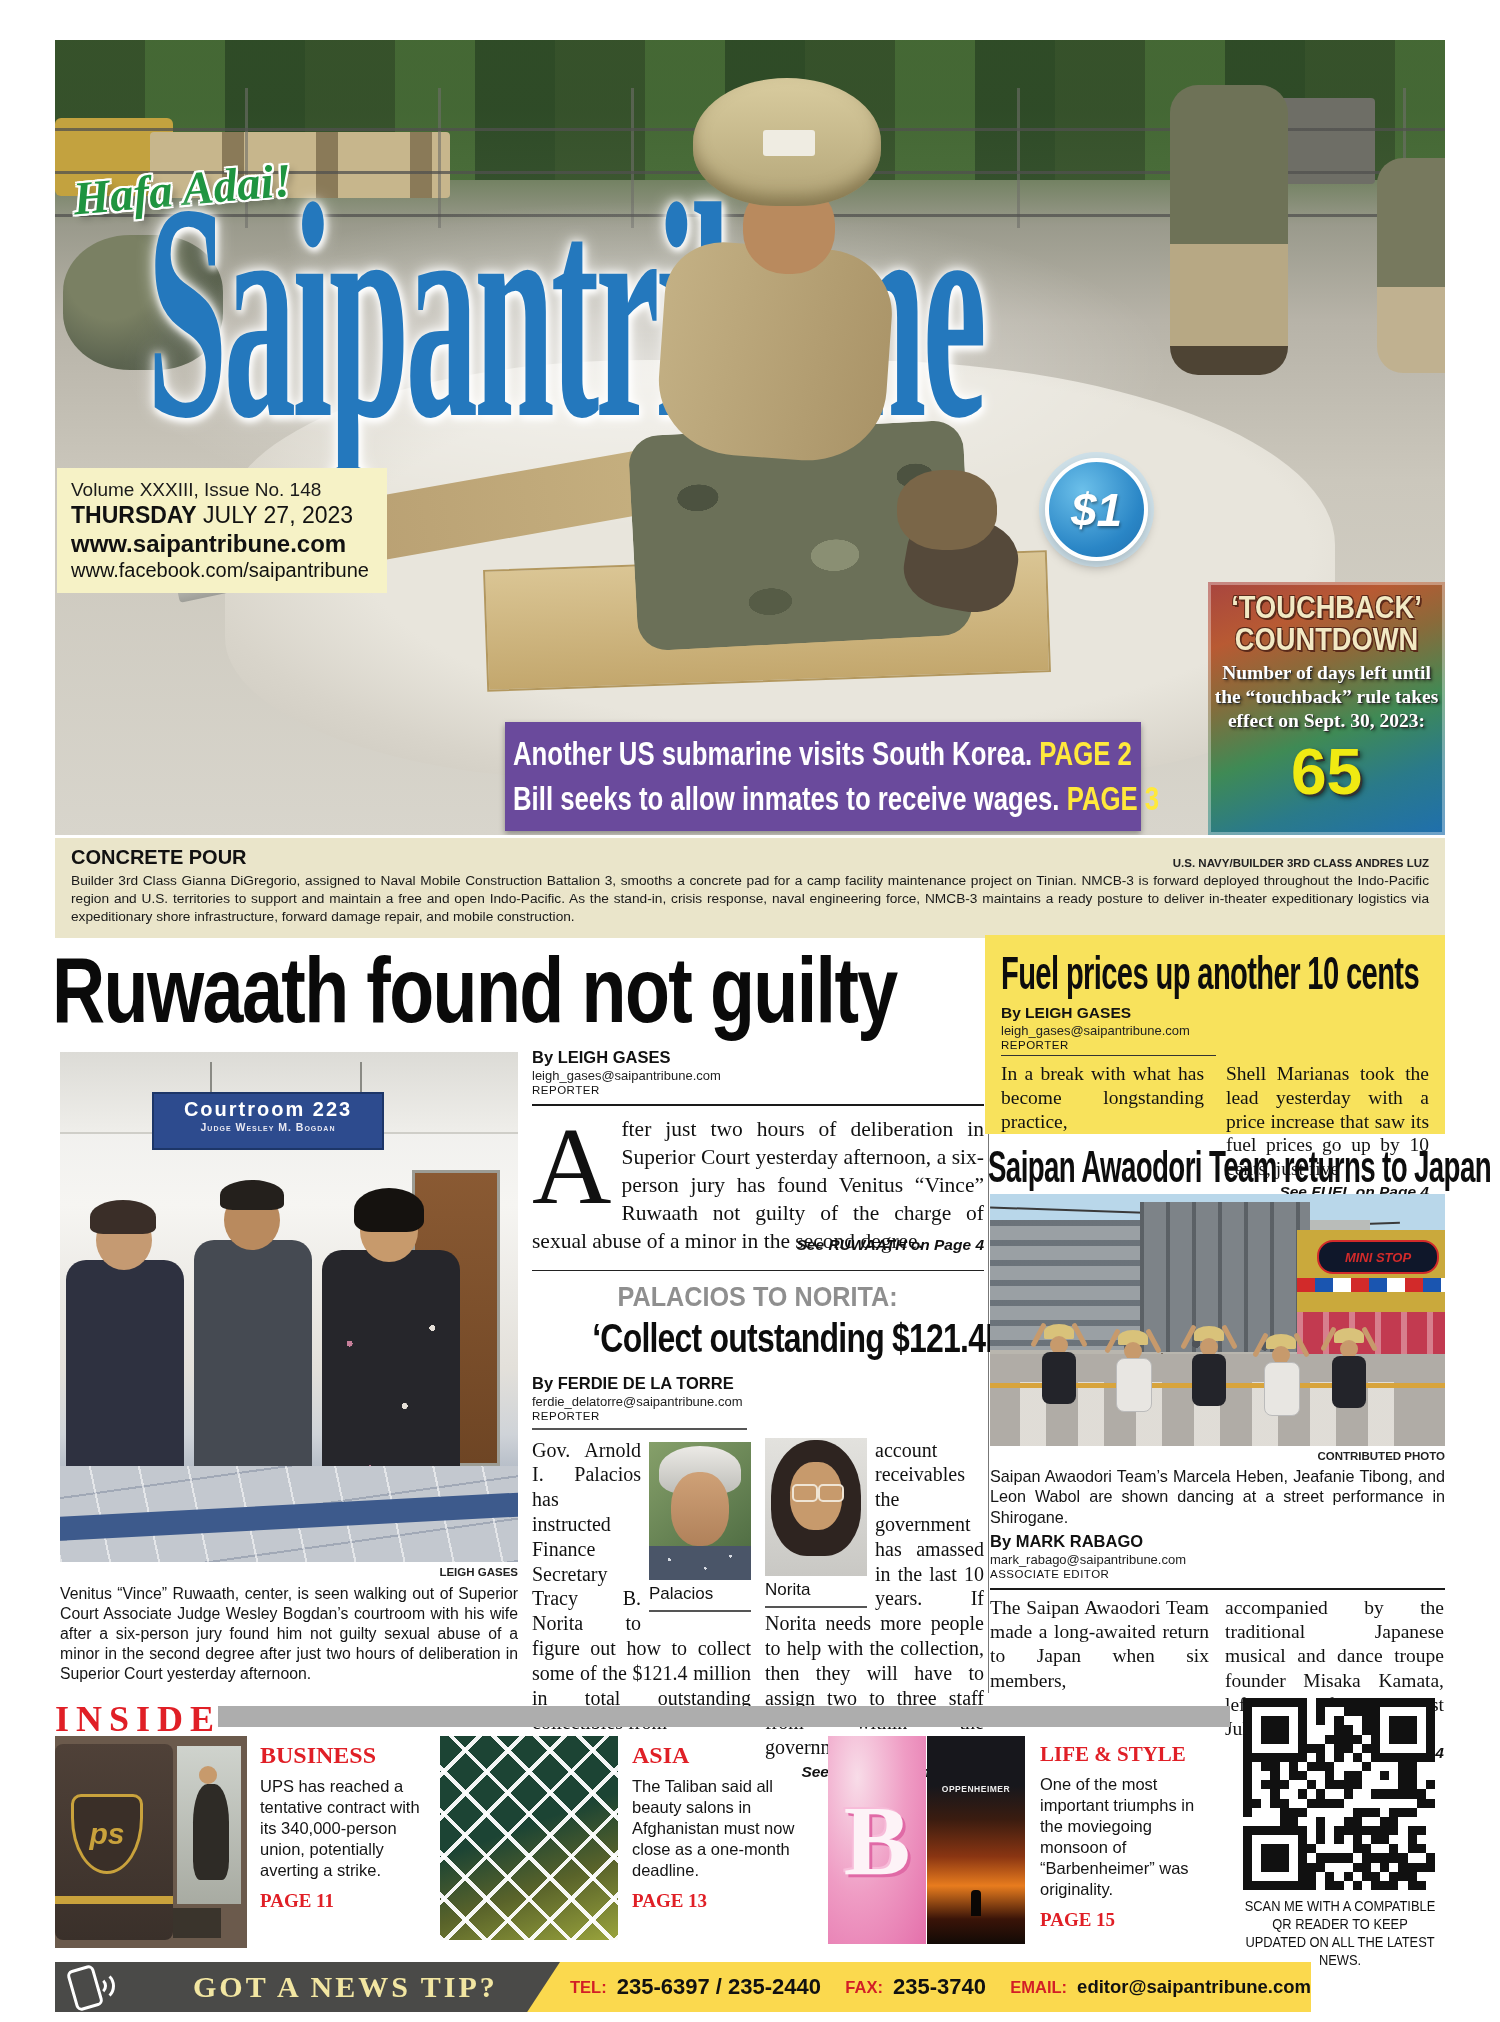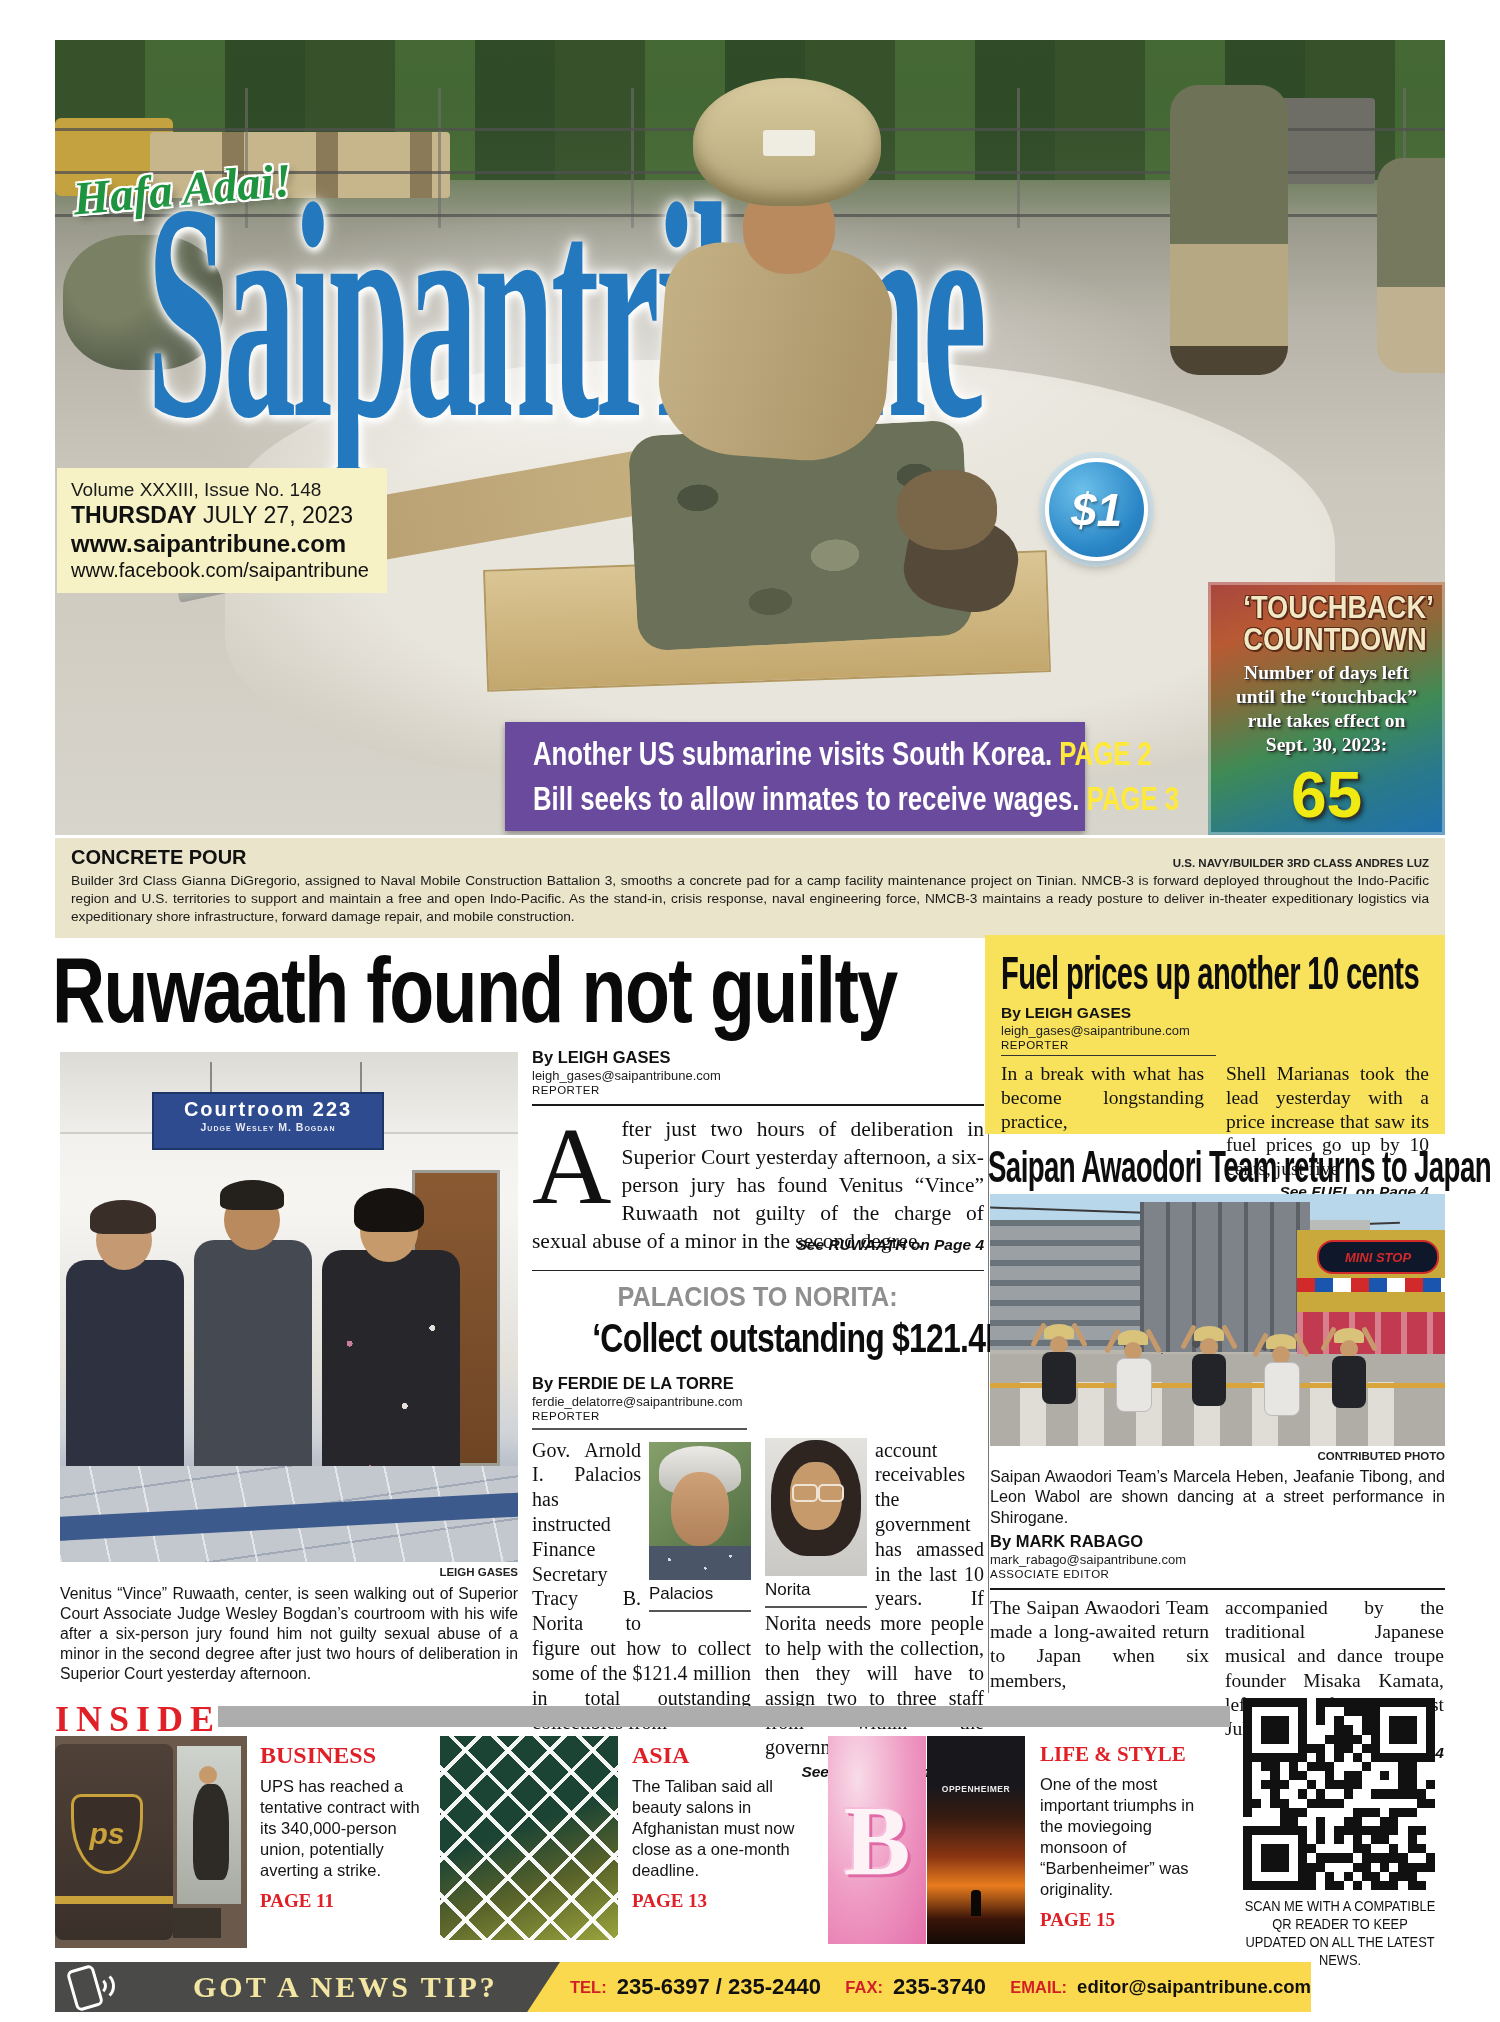--- a/index.html
+++ b/index.html
@@ -42,26 +42,26 @@
   #vol .l1{font-size:19px;color:#1a1a1a;}
   #vol .l2{font-size:23px;}
   #vol .l2 b{font-weight:bold;}
   #vol .l3{font-size:24px;font-weight:bold;}
   #vol .l4{font-size:20px;}
 
   
   #badge{left:990px;top:418px;width:95px;height:95px;border-radius:50%;background:radial-gradient(circle at 35% 30%,#6cc0ea,#2a86c6 65%,#1f6fae);border:4px solid #fff;box-shadow:0 0 0 6px rgba(185,220,242,.55),0 5px 12px rgba(0,0,0,.35);display:flex;align-items:center;justify-content:center;color:#fff;font-weight:bold;font-size:46px;font-style:italic;text-shadow:1px 2px 3px rgba(0,0,0,.4);}
 
   
-  #banner{left:450px;top:682px;width:580px;background:#6a4a9c;padding:10px 28px;box-sizing:border-box;box-shadow:0 3px 6px rgba(0,0,0,.35);}
+  #banner{left:450px;top:682px;width:636px;background:#6a4a9c;padding:10px 8px;box-sizing:border-box;box-shadow:0 3px 6px rgba(0,0,0,.35);}
   #banner .row{white-space:nowrap;font-weight:800;font-size:33px;color:#fff;line-height:1.35;}
   #banner .pg{color:#ffe93b;}
 
   
-  #cd{left:1153px;top:542px;width:237px;height:253px;background:linear-gradient(160deg,#a8453f 0%,#b85a33 20%,#8a6a3a 36%,#3f8a55 58%,#2a7a8a 78%,#1f6fae 100%);box-shadow:0 0 0 3px rgba(255,255,255,.35) inset;text-align:center;padding:10px 24px;box-sizing:border-box;}
+  #cd{left:1153px;top:542px;width:237px;height:253px;background:linear-gradient(160deg,#a8453f 0%,#b85a33 20%,#8a6a3a 36%,#3f8a55 58%,#2a7a8a 78%,#1f6fae 100%);box-shadow:0 0 0 3px rgba(255,255,255,.35) inset;text-align:center;padding:10px 0;box-sizing:border-box;}
   #cd .t{font-weight:800;font-size:31px;line-height:1.02;color:#f2e9c4;transform:scaleX(.88);transform-origin:50% 0;text-shadow:2px 2px 0 #5a2a1a,-1px -1px 0 #5a2a1a,1px -1px 0 #5a2a1a,-1px 1px 0 #5a2a1a;}
   #cd .b{margin-top:6px;font-family:"Liberation Serif",serif;font-weight:bold;font-size:19.5px;line-height:1.22;color:#fff;text-shadow:1px 1px 0 #333,2px 2px 3px rgba(0,0,0,.6);}
   #cd .n{margin-top:2px;font-weight:800;font-size:64px;color:#f0ea12;text-shadow:2px 2px 0 #333,3px 3px 5px rgba(0,0,0,.6);}
 
   
   #capbox{left:55px;top:838px;width:1390px;height:100px;background:#eae5ca;padding:8px 16px;box-sizing:border-box;}
   #capbox .hd{display:flex;justify-content:space-between;align-items:flex-end;}
   #capbox .ttl{font-size:20px;font-weight:bold;}
   #capbox .cr{font-size:11.5px;font-weight:bold;color:#222;}
   #capbox .bd{margin-top:3px;font-size:13.7px;line-height:1.32;color:#191919;}

